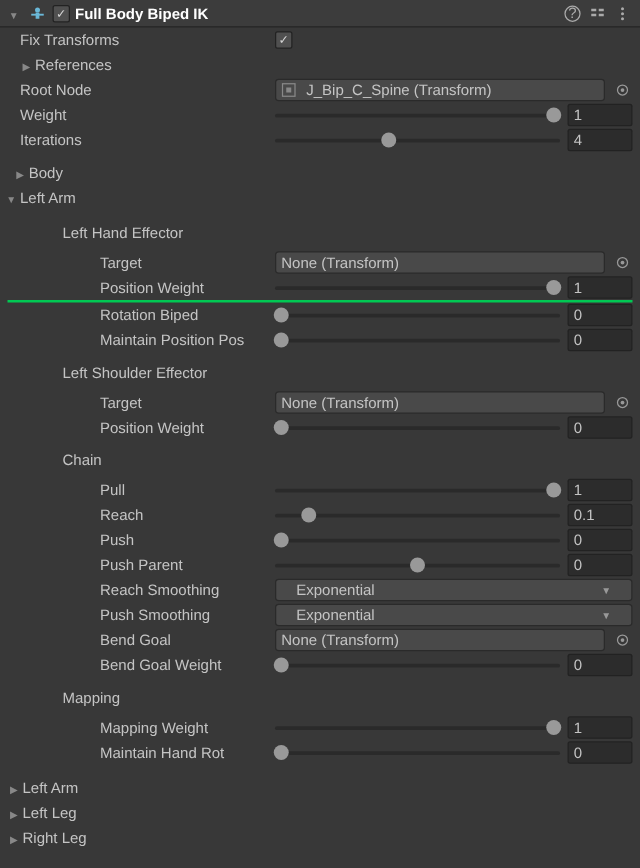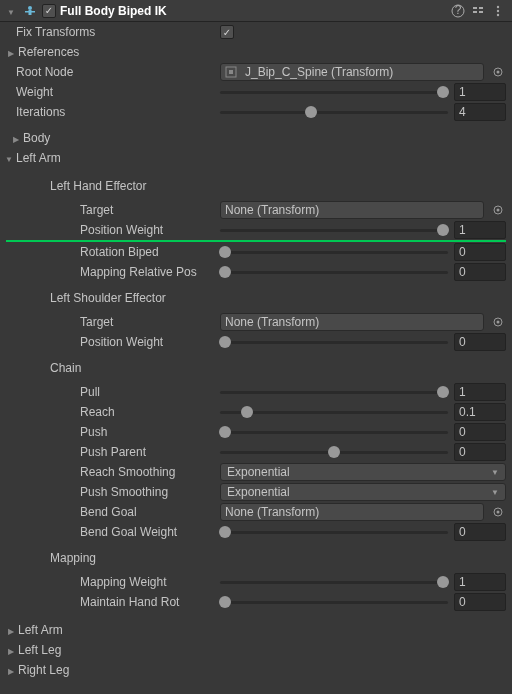--- a/index.html
+++ b/index.html
@@ -20,21 +20,21 @@
 .fold{width:10px;display:inline-block;text-align:center;color:#888;margin-right:2px}
 .fold.open::before{content:"▼";font-size:8px}
 .fold.closed::before{content:"▶";font-size:8px}
 .obj-field{flex:1;height:18px;background:#494949;border:1px solid #2a2a2a;border-radius:3px;display:flex;align-items:center;padding:0 4px;gap:8px}
 .obj-field .txt{flex:1;color:#c4c4c4}
 .obj-pick{width:16px;height:16px;display:flex;align-items:center;justify-content:center;color:#999}
 .slider{flex:1;height:18px;display:flex;align-items:center;position:relative}
 .track{height:3px;background:#2a2a2a;border-radius:2px;width:100%;position:relative}
 .knob{width:12px;height:12px;background:#999;border-radius:50%;position:absolute;top:50%;transform:translate(-50%,-50%)}
 .numfield{width:52px;height:18px;background:#2c2c2c;border:1px solid #222;border-radius:2px;padding:0 4px;display:flex;align-items:center;color:#c4c4c4}
-.dropdown{flex:1;height:18px;background:#494949;border:1px solid #2a2a2a;border-radius:3px;display:flex;align-items:center;padding:0 6px}
+.dropdown{flex:1;height:18px;background:#494949;border:1px solid #2a2a2a;border-radius:3px;display:flex;align-items:center;padding:0 16px}
 .dropdown .txt{flex:1}
 .dropdown .arr{color:#999;font-size:8px}
 .sep-hl{height:2px;background:#00c853;margin:0 6px}
 svg{display:block}
 </style>
 </head>
 <body>
 
 <div class="header">
   <span class="fold open"></span>
@@ -72,21 +72,21 @@
   </span>
 </div>
 
 <div class="row indent-0">
   <span class="label">Fix Transforms</span>
   <span class="value">
       <span class="cbx checked"></span>
     </span>
 </div>
 
-<div class="row" style="padding-left:6px">
+<div class="row" style="padding-left:16px">
   <span class="fold closed"></span>
   <span>References</span>
 </div>
 
 <div class="row indent-0">
   <span class="label">Root Node</span>
   <span class="value">
     <span class="obj-field">
       <svg width="12" height="12" viewBox="0 0 12 12">
           <rect x="1" y="1" width="10" height="10" fill="none" stroke="#888"></rect>
@@ -172,21 +172,21 @@
   <span class="label">Rotation Biped</span>
   <span class="value">
     <span class="slider">
         <span class="track"></span>
         <span class="knob" style="left:2%"></span>
       </span>
     <span class="numfield">0</span>
   </span>
 </div>
 <div class="row indent-3">
-  <span class="label">Mapping Relative Pos</span>
+  <span class="label">Maintain Position Pos</span>
   <span class="value">
     <span class="slider">
         <span class="track"></span>
         <span class="knob" style="left:2%"></span>
       </span>
     <span class="numfield">0</span>
   </span>
 </div>
 
 <div style="height:6px"></div>

